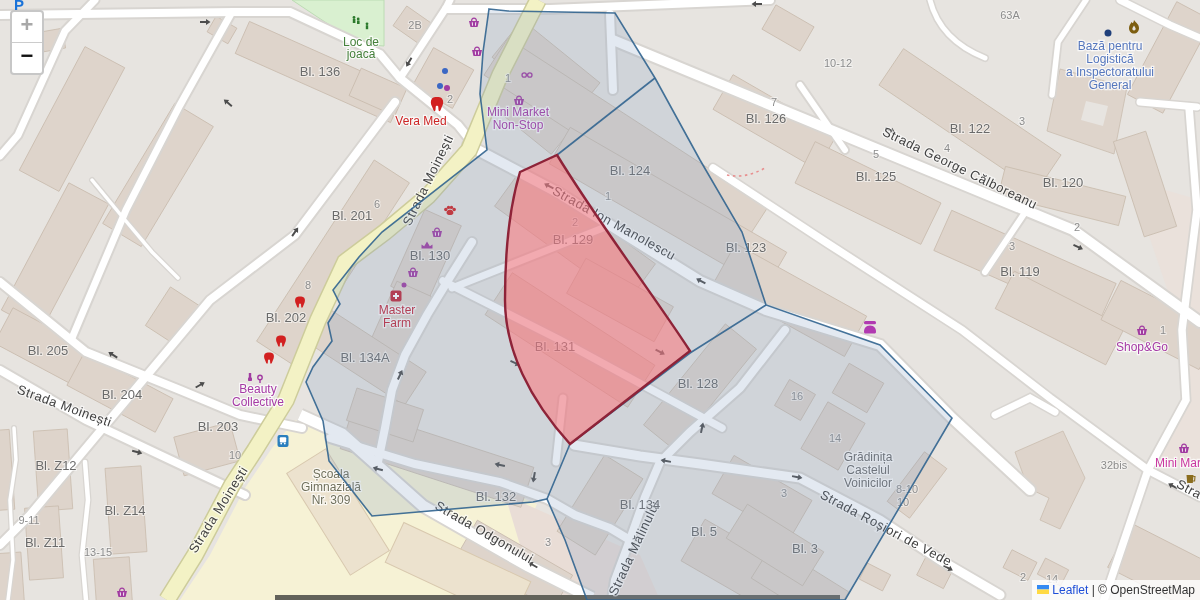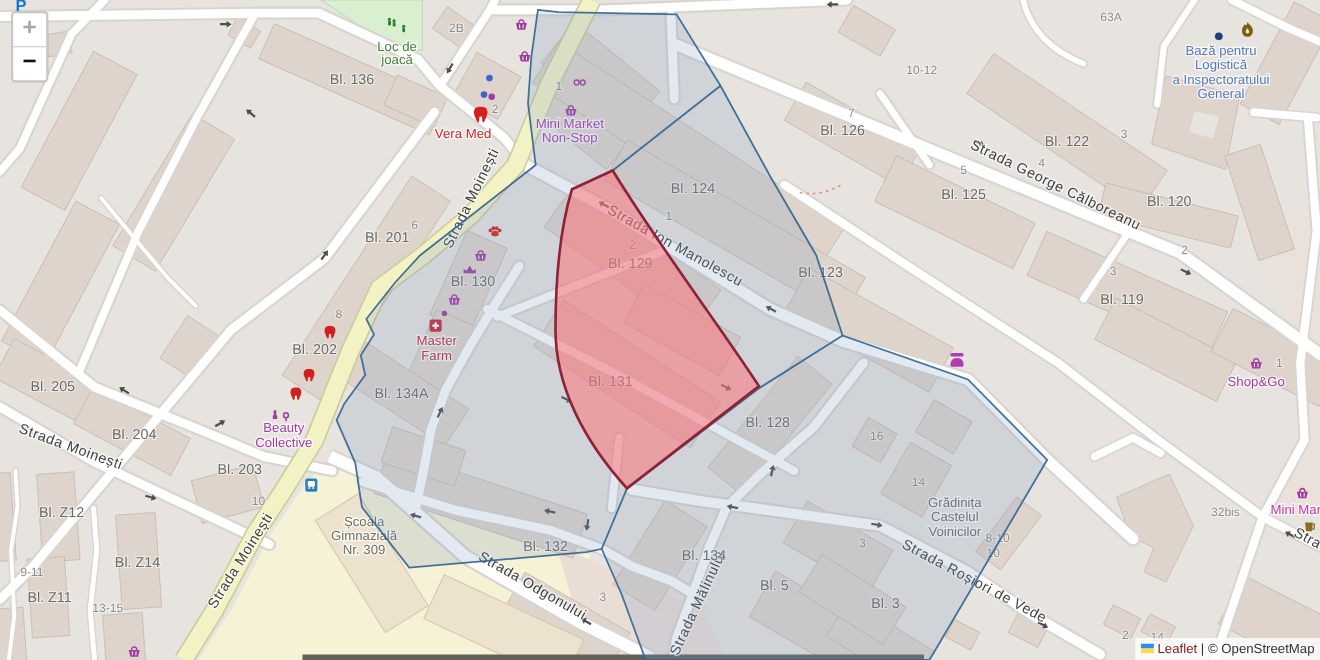--- a/index.html
+++ b/index.html
@@ -6,21 +6,21 @@
   #map{position:relative;width:1200px;height:600px;overflow:hidden;background:#e7e4e0;font-family:"Liberation Sans",sans-serif;}
   svg{position:absolute;left:0;top:0;}
   .bl{fill:#6a6a6a;font-size:13px;font-family:"Liberation Sans",sans-serif;text-anchor:middle;paint-order:stroke;stroke:#ffffff;stroke-width:2px;stroke-opacity:.55;}
   .num{fill:#8c8c8c;font-size:11px;font-family:"Liberation Sans",sans-serif;text-anchor:middle;paint-order:stroke;stroke:#ffffff;stroke-width:2px;stroke-opacity:.5;}
   .st{fill:#404040;font-size:13px;font-family:"Liberation Sans",sans-serif;text-anchor:middle;letter-spacing:.6px;paint-order:stroke;stroke:#ffffff;stroke-width:2.6px;stroke-opacity:.6;}
   .poi{font-size:12px;font-family:"Liberation Sans",sans-serif;text-anchor:middle;paint-order:stroke;stroke:#ffffff;stroke-width:2.4px;stroke-opacity:.75;}
   .zctl{position:absolute;left:10px;top:10px;width:30px;background:#fff;border:2px solid rgba(0,0,0,0.22);border-radius:4px;z-index:50;}
   .zctl a{display:block;width:30px;height:30px;line-height:28px;text-align:center;font:bold 22px "Liberation Sans",sans-serif;color:#a8a8a8;text-decoration:none;}
   .zctl a.zo{color:#111;border-top:1px solid #ccc;}
   .attr{position:absolute;right:0;bottom:0;height:20px;background:rgba(255,255,255,0.8);padding:0 5px 0 5px;font:12px "Liberation Sans",sans-serif;color:#333;line-height:20px;z-index:50;white-space:nowrap;}
-  .attr .lf{color:#7f1d1d;}
+  .attr .lf{color:#1d4ed8;}
 </style>
 </head>
 <body>
 <div id="map">
 <svg width="1200" height="600" viewBox="0 0 1200 600">
 
   <rect x="0" y="0" width="1200" height="600" fill="#e7e4e0"></rect>
   <g id="landuse">
 
     <polygon points="295,420 415,470 500,488 537,504 520,545 495,600 180,600 210,555 245,488 272,448" fill="#f6f2d5"></polygon>

